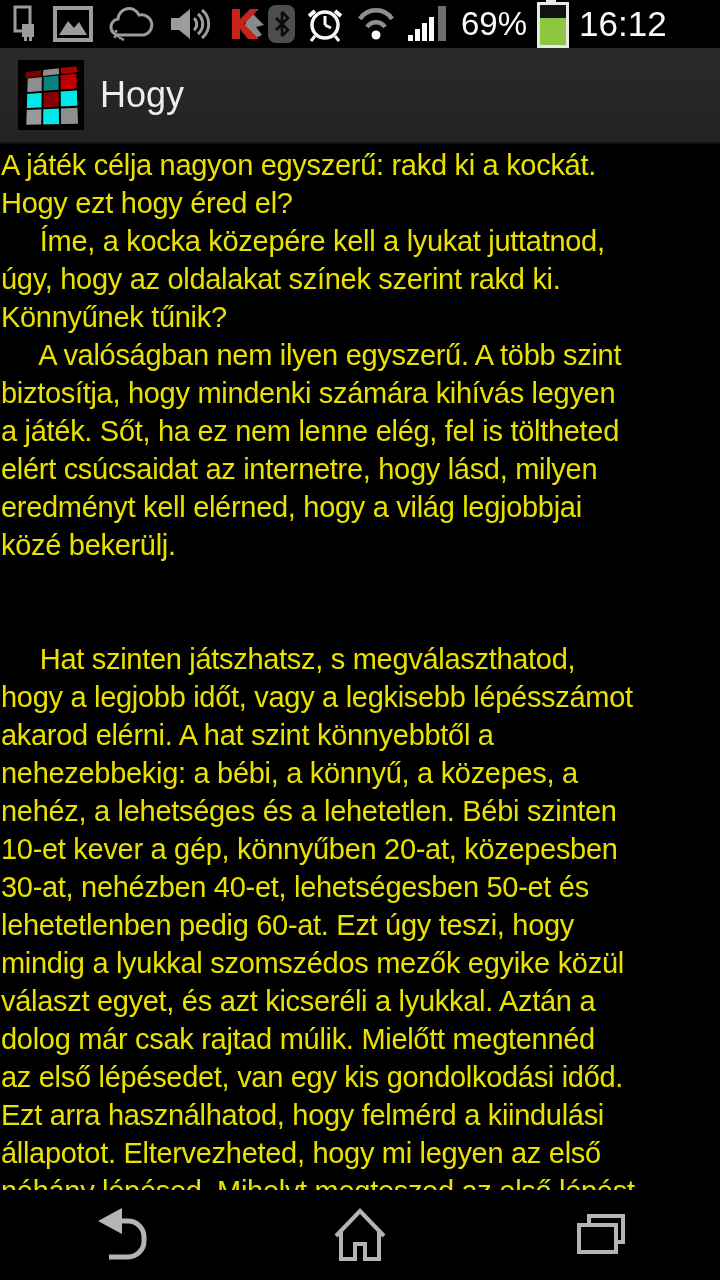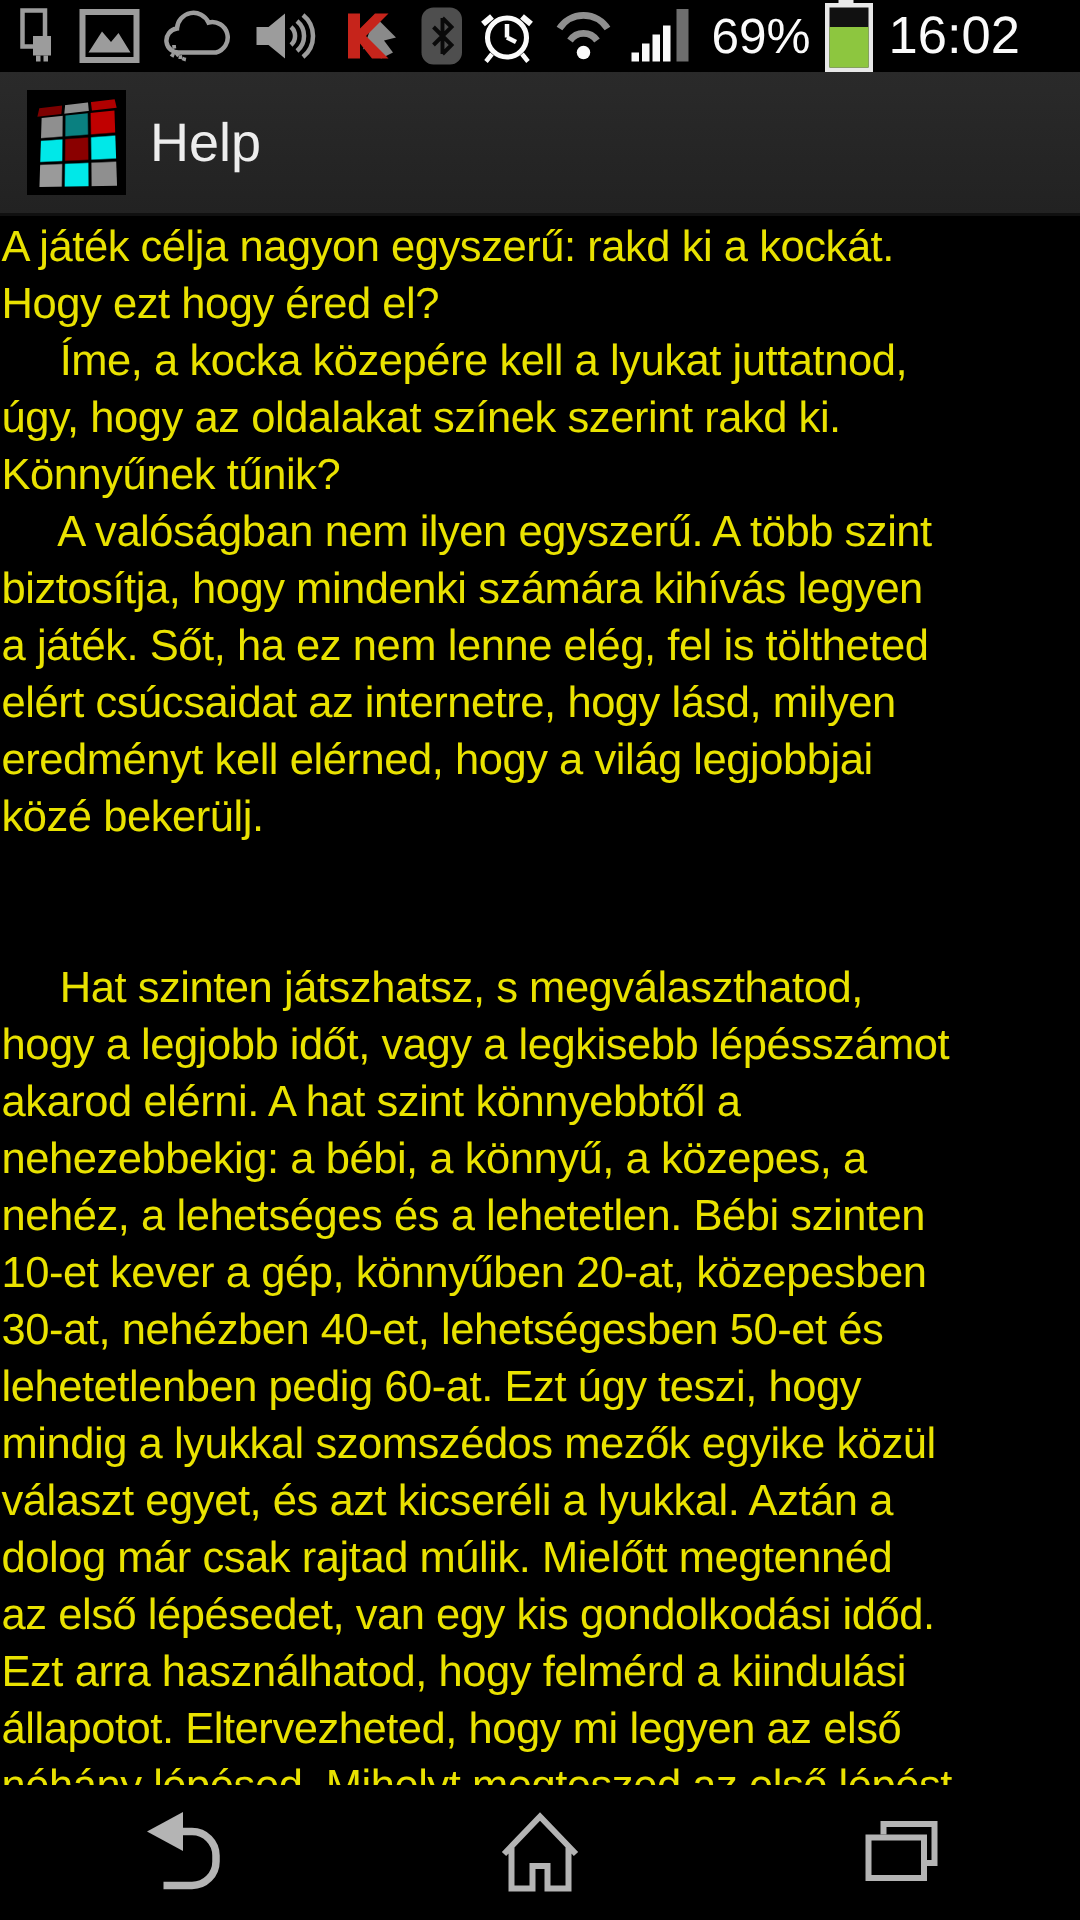--- a/index.html
+++ b/index.html
@@ -1,21 +1,21 @@
 <!DOCTYPE html>
 <html><head>
 <meta charset="utf-8">
 <style>
   html,body{margin:0;padding:0;background:#000;}
   #screen{position:relative;width:720px;height:1280px;background:#000;overflow:hidden;
           font-family:"Liberation Sans","DejaVu Sans",sans-serif;}
 
   
   .status-bar{position:absolute;top:0;left:0;width:686px;height:48px;background:#000;
-              display:flex;align-items:center;justify-content:space-between;}
+              display:flex;align-items:center;}
   .sb-left{display:flex;align-items:center;gap:14px;padding-left:10px;}
   .sb-right{display:flex;align-items:center;gap:10px;padding-right:6px;}
   .sb-text{color:#fafafa;font-size:33px;line-height:48px;}
   .sb-time{font-size:35px;}
   .bt-chip{width:27px;height:38px;background:#4e4e4e;border-radius:8px;display:flex;
            align-items:center;justify-content:center;}
   .battery{position:relative;width:26px;height:40px;border:3px solid #e8e8e8;background:#111;
            margin-top:2px;}
   .battery:before{content:"";position:absolute;top:-7px;left:6px;width:10px;height:4px;background:#e8e8e8;}
   .battery-fill{position:absolute;bottom:0;left:0;width:100%;height:68%;background:#8dc63f;}
@@ -115,21 +115,21 @@
           <rect x="8" y="25" width="5" height="12" fill="#fafafa"></rect>
           <rect x="15" y="19" width="5" height="18" fill="#fafafa"></rect>
           <rect x="22" y="13" width="5" height="24" fill="#fafafa"></rect>
           <rect x="31" y="2" width="8" height="35" fill="#6e6e6e"></rect>
         </svg>
       </span>
       <span class="sb-text">69%</span>
       <span class="battery">
           <span class="battery-fill"></span>
         </span>
-      <span class="sb-text sb-time">16:02</span>
+      <span class="sb-text sb-time">16:12</span>
     </div>
   </div>
 
   <div class="action-bar">
     <div class="app-icon">
       <div>
         <div class="cube-top">
           <div style="background:#7d0000"></div>
             <div style="background:#8f8f8f"></div>
             <div style="background:#b00000"></div>
@@ -140,21 +140,21 @@
             <div style="background:#c00000"></div>
           <div style="background:#00e8e8"></div>
             <div style="background:#8a0000"></div>
             <div style="background:#00e8e8"></div>
           <div style="background:#9a9a9a"></div>
             <div style="background:#00e8e8"></div>
             <div style="background:#8f8f8f"></div>
         </div>
       </div>
     </div>
-    <div class="ab-title">Help</div>
+    <div class="ab-title">Hogy</div>
   </div>
 
   <div class="help-text">A játék célja nagyon egyszerű: rakd ki a kockát.
 Hogy ezt hogy éred el?
      Íme, a kocka közepére kell a lyukat juttatnod,
 úgy, hogy az oldalakat színek szerint rakd ki.
 Könnyűnek tűnik?
      A valóságban nem ilyen egyszerű. A több szint
 biztosítja, hogy mindenki számára kihívás legyen
 a játék. Sőt, ha ez nem lenne elég, fel is töltheted

